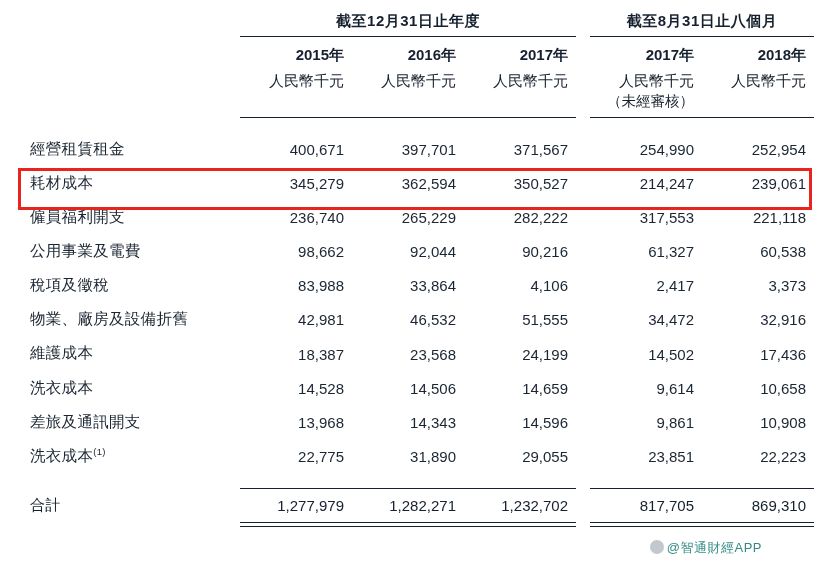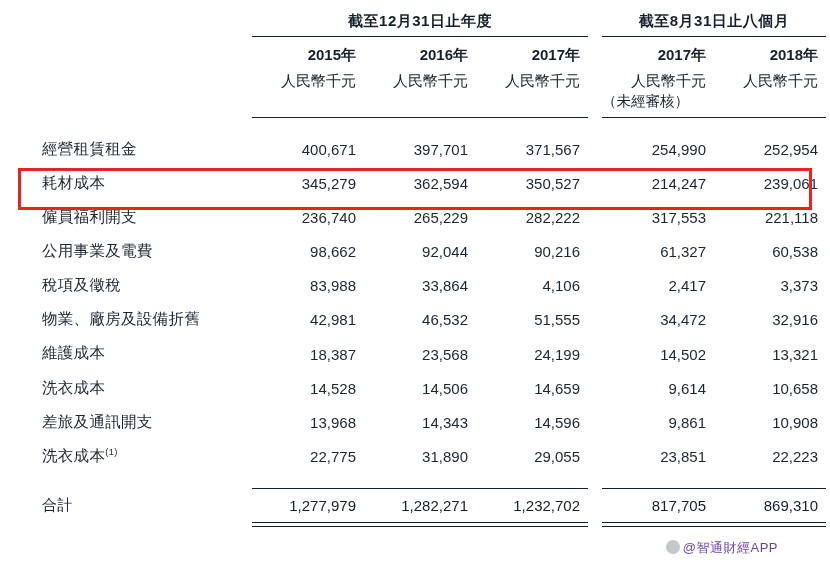--- a/index.html
+++ b/index.html
@@ -14,21 +14,21 @@
     color: #1b2633;
     overflow: hidden;
     position: relative;
   }
 
   .sheet {
     position: relative;
     width: 778px;
     height: 563px;
     box-sizing: border-box;
-    padding: 10px 28px 0 40px;
+    padding: 10px 28px 0 28px;
   }
 
   table.fin {
     border-collapse: collapse;
     width: 774px;
     table-layout: fixed;
   }
 
   table.fin col.lbl { width: 212px; }
   table.fin col.num { width: 112px; }
@@ -55,21 +55,21 @@
   }
 
   .unithdr td {
     font-size: 15px;
     text-align: right;
     padding: 4px 8px 1px 0;
     color: #15202e;
   }
   .unithdr2 td {
     font-size: 14.5px;
-    text-align: left;
+    text-align: right;
     padding: 0 8px 6px 0;
     color: #15202e;
   }
   .underline-cell {
     border-bottom: 1.2px solid #15202e;
   }
 
   .datarow td {
     font-size: 15px;
     padding: 6.5px 8px 6.5px 0;
@@ -118,24 +118,24 @@
   
   .highlight-box {
     position: absolute;
     border: 3px solid #e8241c;
     pointer-events: none;
     box-sizing: border-box;
   }
 
   .watermark {
     position: absolute;
-    right: 0;
+    right: 16px;
     bottom: 6px;
     font-size: 13px;
-    color: #4c1d95;
+    color: #0f766e;
     opacity: 0.85;
     letter-spacing: 0.5px;
     white-space: nowrap;
   }
   .watermark .wm-logo {
     display: inline-block;
     width: 14px;
     height: 14px;
     border-radius: 50%;
     background: #b9bfc7;
@@ -260,21 +260,21 @@
         <td>32,916</td>
       </tr>
 
       <tr class="datarow">
         <td class="label"><span>維護成本</span><sup></sup></td>
         <td>18,387</td>
         <td>23,568</td>
         <td>24,199</td>
         <td></td>
         <td>14,502</td>
-        <td>13,321</td>
+        <td>17,436</td>
       </tr>
 
       <tr class="datarow">
         <td class="label"><span>洗衣成本</span><sup></sup></td>
         <td>14,528</td>
         <td>14,506</td>
         <td>14,659</td>
         <td></td>
         <td>9,614</td>
         <td>10,658</td>

